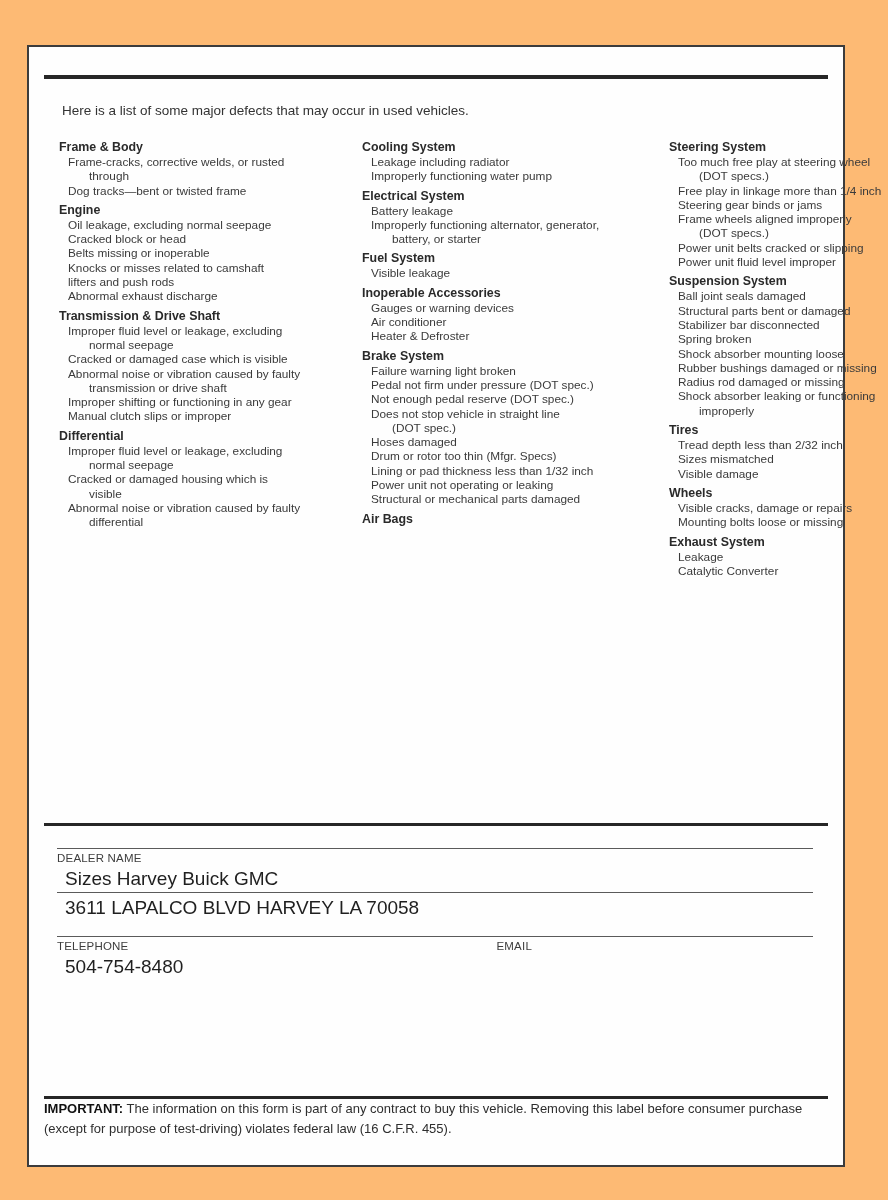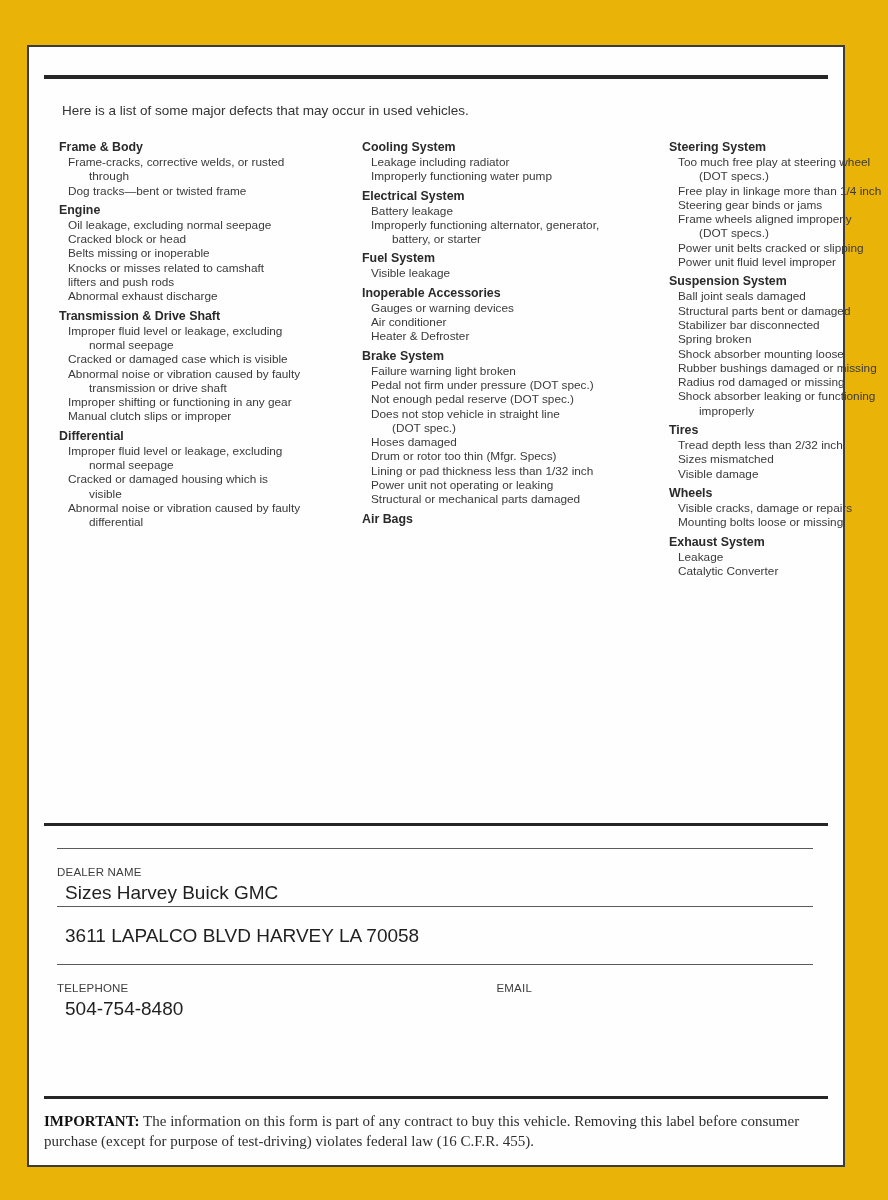--- a/index.html
+++ b/index.html
@@ -6,21 +6,21 @@
     margin: 0;
     padding: 0;
     background: #ffffff;
     font-family: "Liberation Sans", sans-serif;
     -webkit-font-smoothing: antialiased;
   }
   .canvas {
     position: relative;
     width: 888px;
     height: 1200px;
-    background: #eab308;
+    background: #fdba74;
     overflow: hidden;
   }
   .sheet {
     position: absolute;
     left: 27px;
     top: 45px;
     width: 814px;
     height: 1118px;
     border: 2px solid #3c3c3c;
     background: #fefefe;
@@ -70,21 +70,21 @@
   }
   .dealer-rule {
     height: 3px;
     background: #262626;
   }
   .fields {
     margin: 22px 15px 0 13px;
   }
   .frow {
     border-top: 1px solid #5a5a5a;
-    padding: 16px 0 1px 0;
+    padding: 2px 0 1px 0;
     min-height: 40px;
   }
   .frow.last { border-bottom: 1px solid #5a5a5a; }
   .flabel {
     font-size: 11.5px;
     color: #3d3d3d;
     letter-spacing: 0.2px;
     line-height: 15px;
   }
   .fvalue {
@@ -133,25 +133,24 @@
   }
 
   
   .important {
     position: absolute;
     top: 1049px;
     left: 15px;
     right: 15px;
   }
   .important-text {
-    margin-top: 12px;
-    font-size: 15px;
+    margin-top: 0;
+    font-size: 13px;
     line-height: 20px;
     color: #2e2e2e;
-    font-family: Liberation Serif, serif;
   }
   .important-text b { color: #111111; }
 </style>
 </head>
 <body>
 
 <div class="canvas">
   <div class="sheet">
 
     <div class="rule-thick top-rule"></div>

